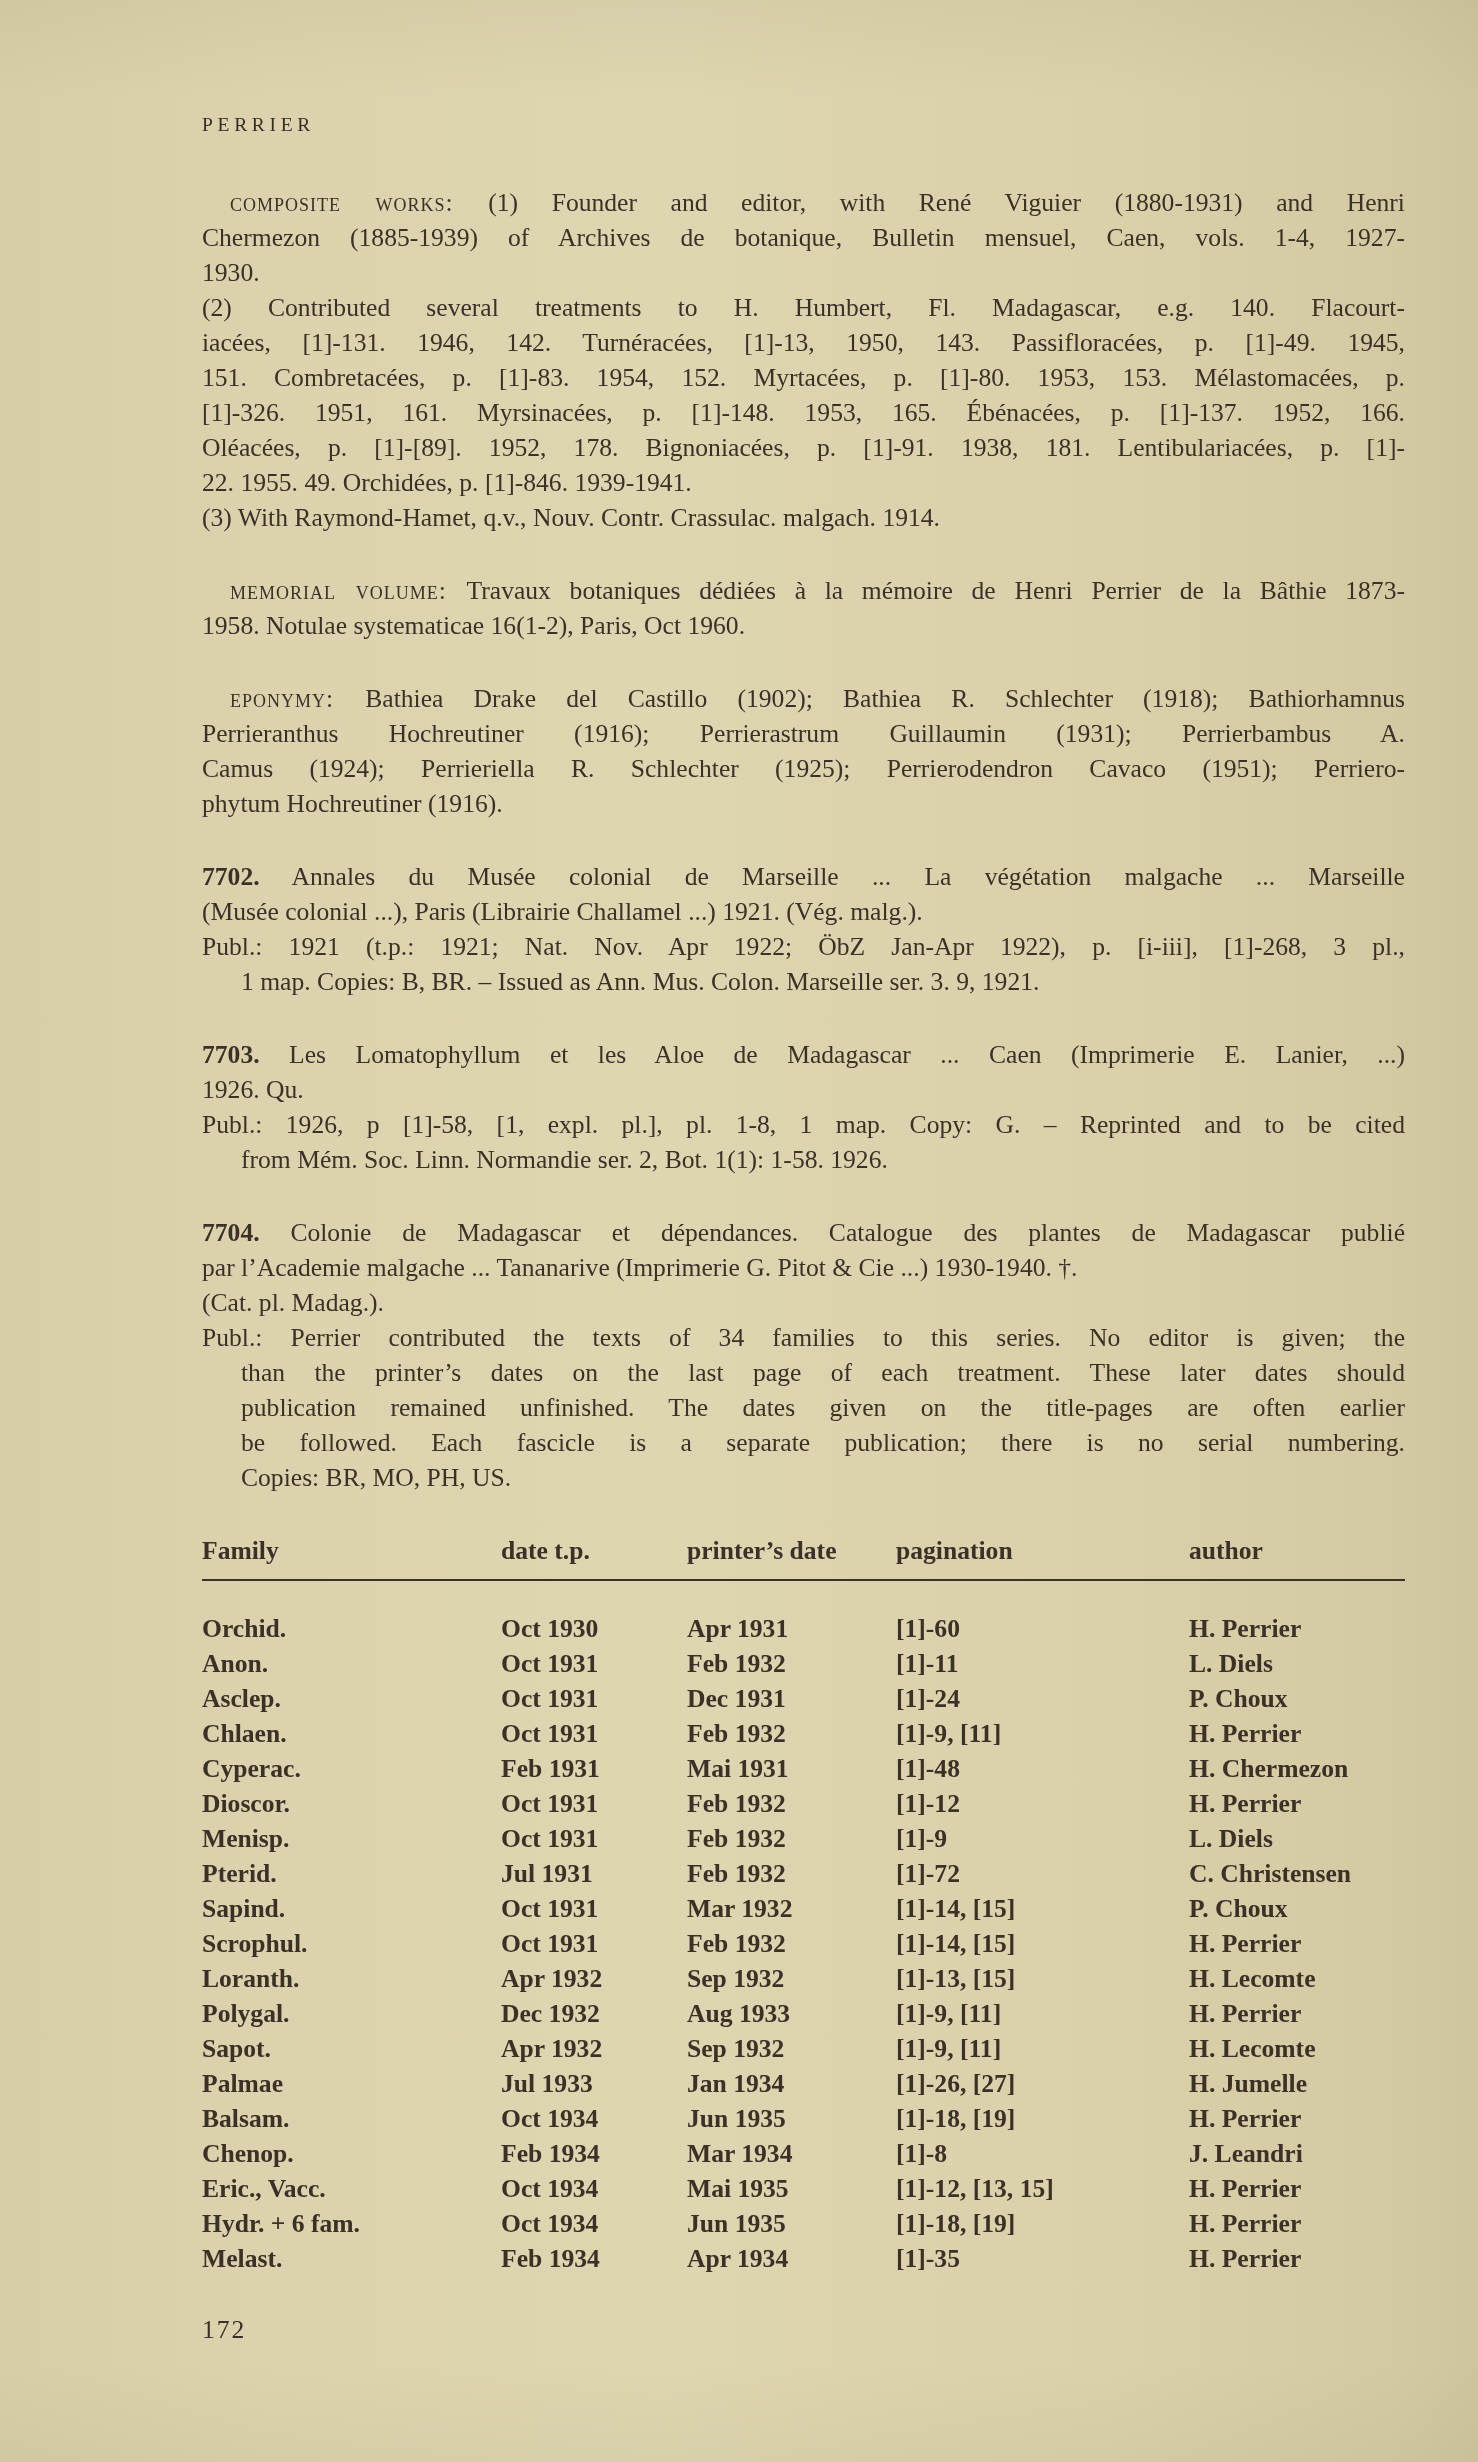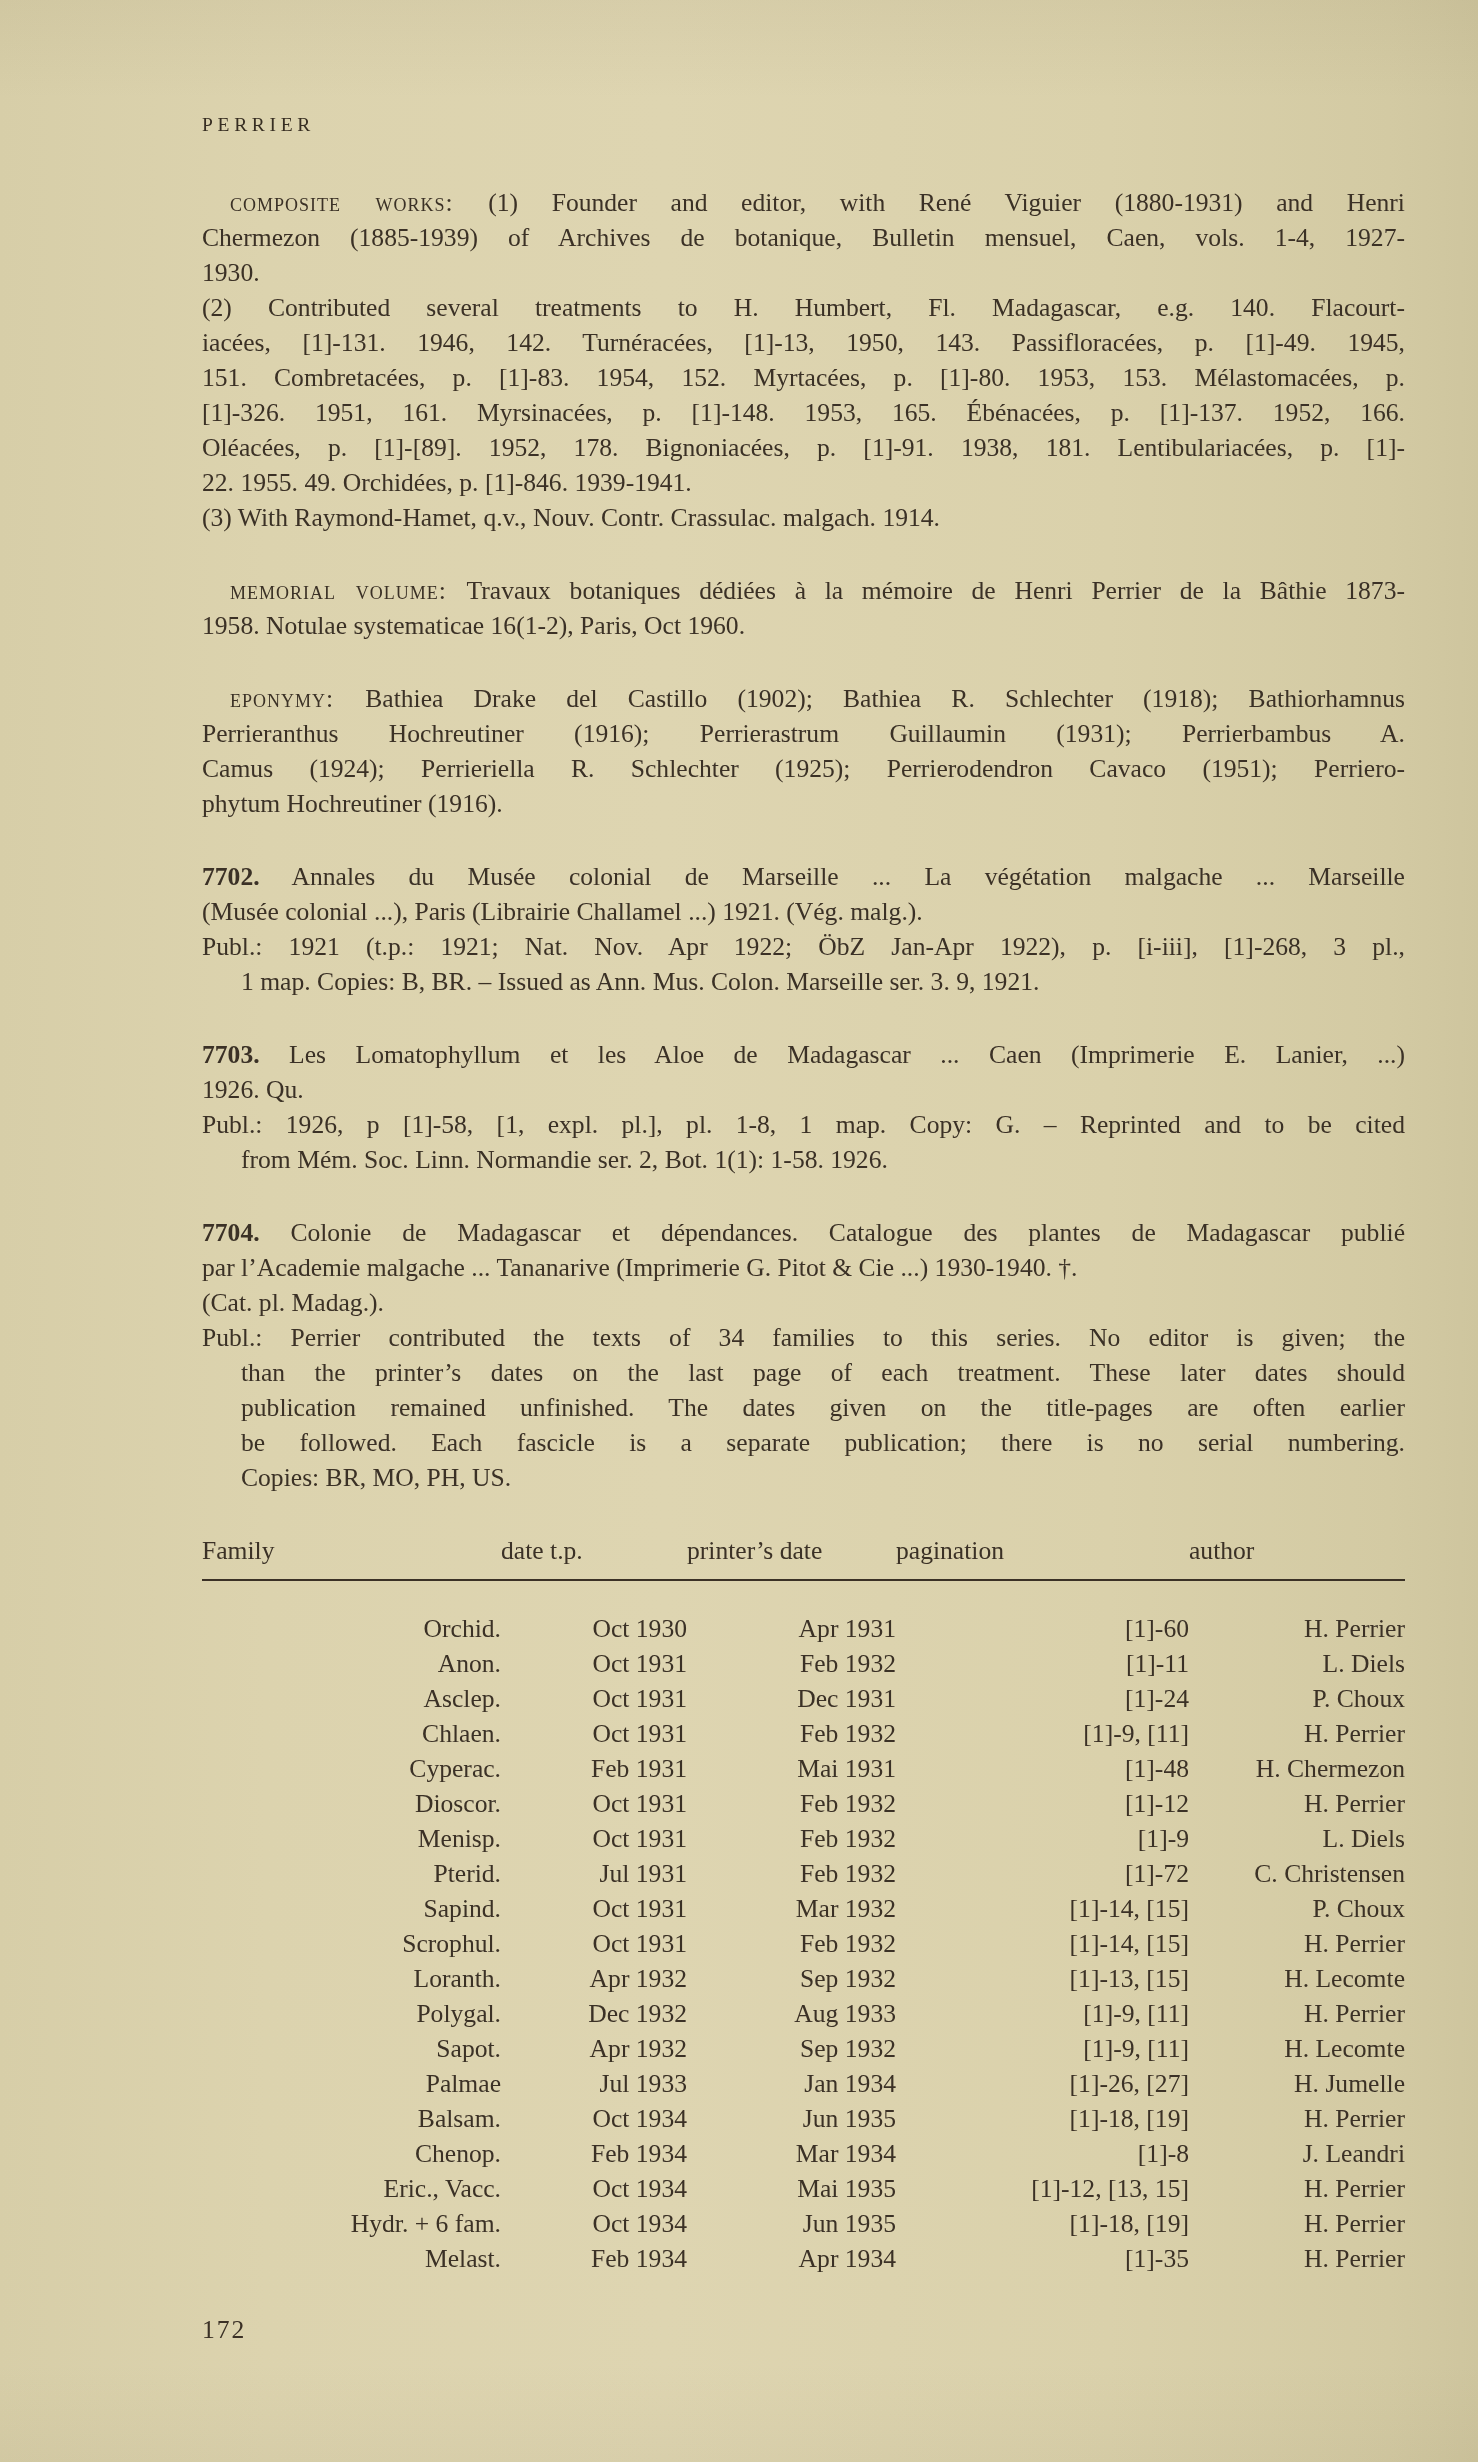--- a/index.html
+++ b/index.html
@@ -34,34 +34,34 @@
     text-align:justify;
     text-align-last:justify;
     white-space:normal;
   }
   .line.nj{text-align:right;text-align-last:left;}
   .line.ind{padding-left:39px;}
   .sc{font-variant:small-caps;letter-spacing:1px;margin-left:28px;}
   .i{}
   .b{font-weight:bold;}
   .r{}
-  .pub-table{margin-top:0;}
+  .pub-table{margin-top:0;font-weight:bold;}
   .t-grid{
     display:grid;
     grid-template-columns:299px 186px 209px 293px 1fr;
     font-size:25.6px;
     line-height:35px;
   }
   .t-head .t-cell{padding-bottom:10.8px;}
   .t-rule{
     height:2.7px;
     background:#3b3126;
     margin:0 0 30px 0;
   }
-  .t-rows .t-row{display:grid;grid-template-columns:299px 186px 209px 293px 1fr;text-align:right;}
+  .t-rows .t-row{display:grid;grid-template-columns:299px 186px 209px 293px 1fr;}
   .t-cell{font-size:25.6px;line-height:35px;white-space:nowrap;overflow:visible;}
   .page-number{
     margin-top:39px;
     font-size:25.6px;
     letter-spacing:2px;
   }
 </style>
 </head>
 <body>
 

